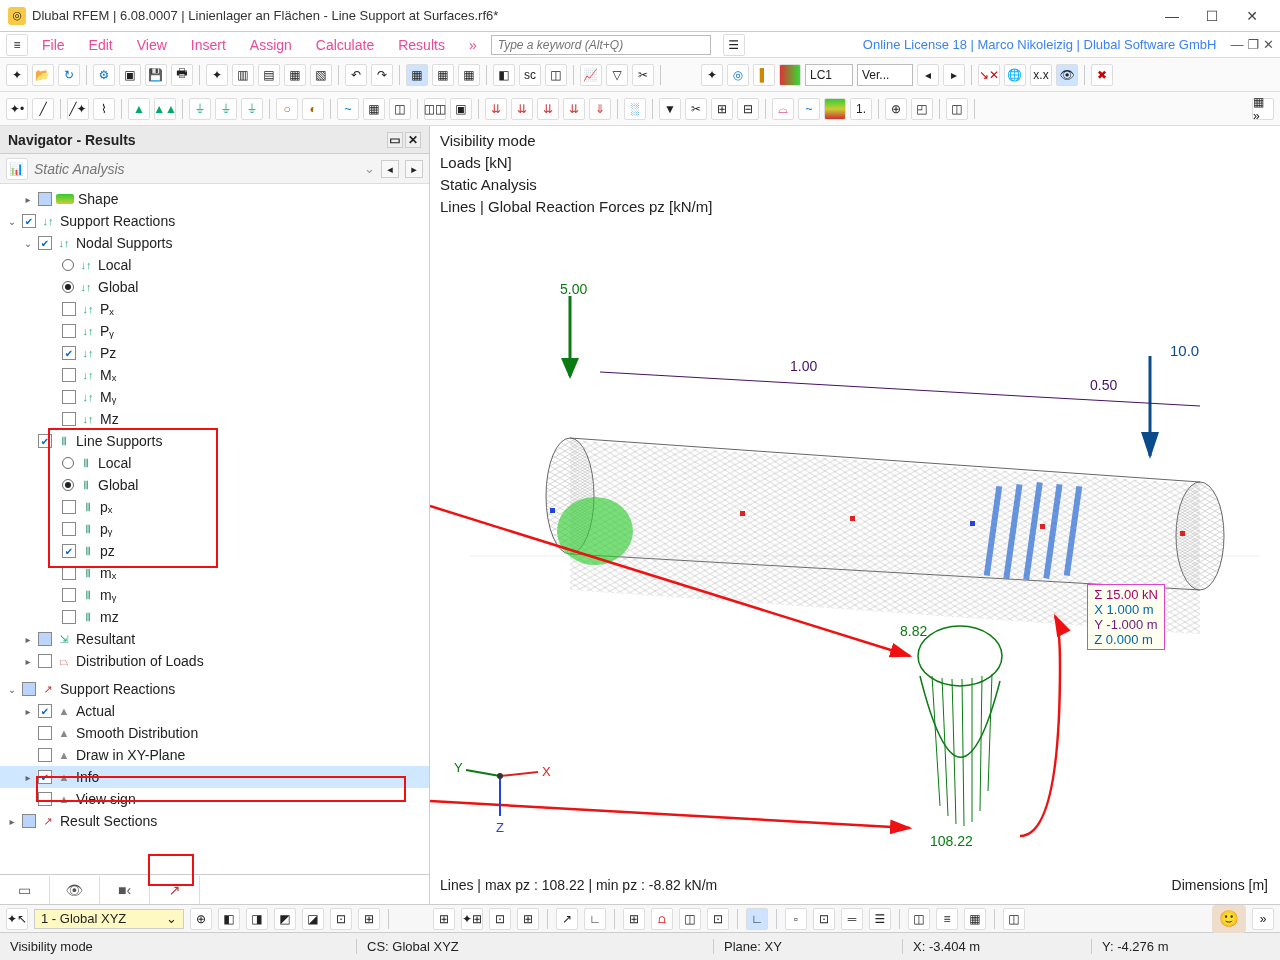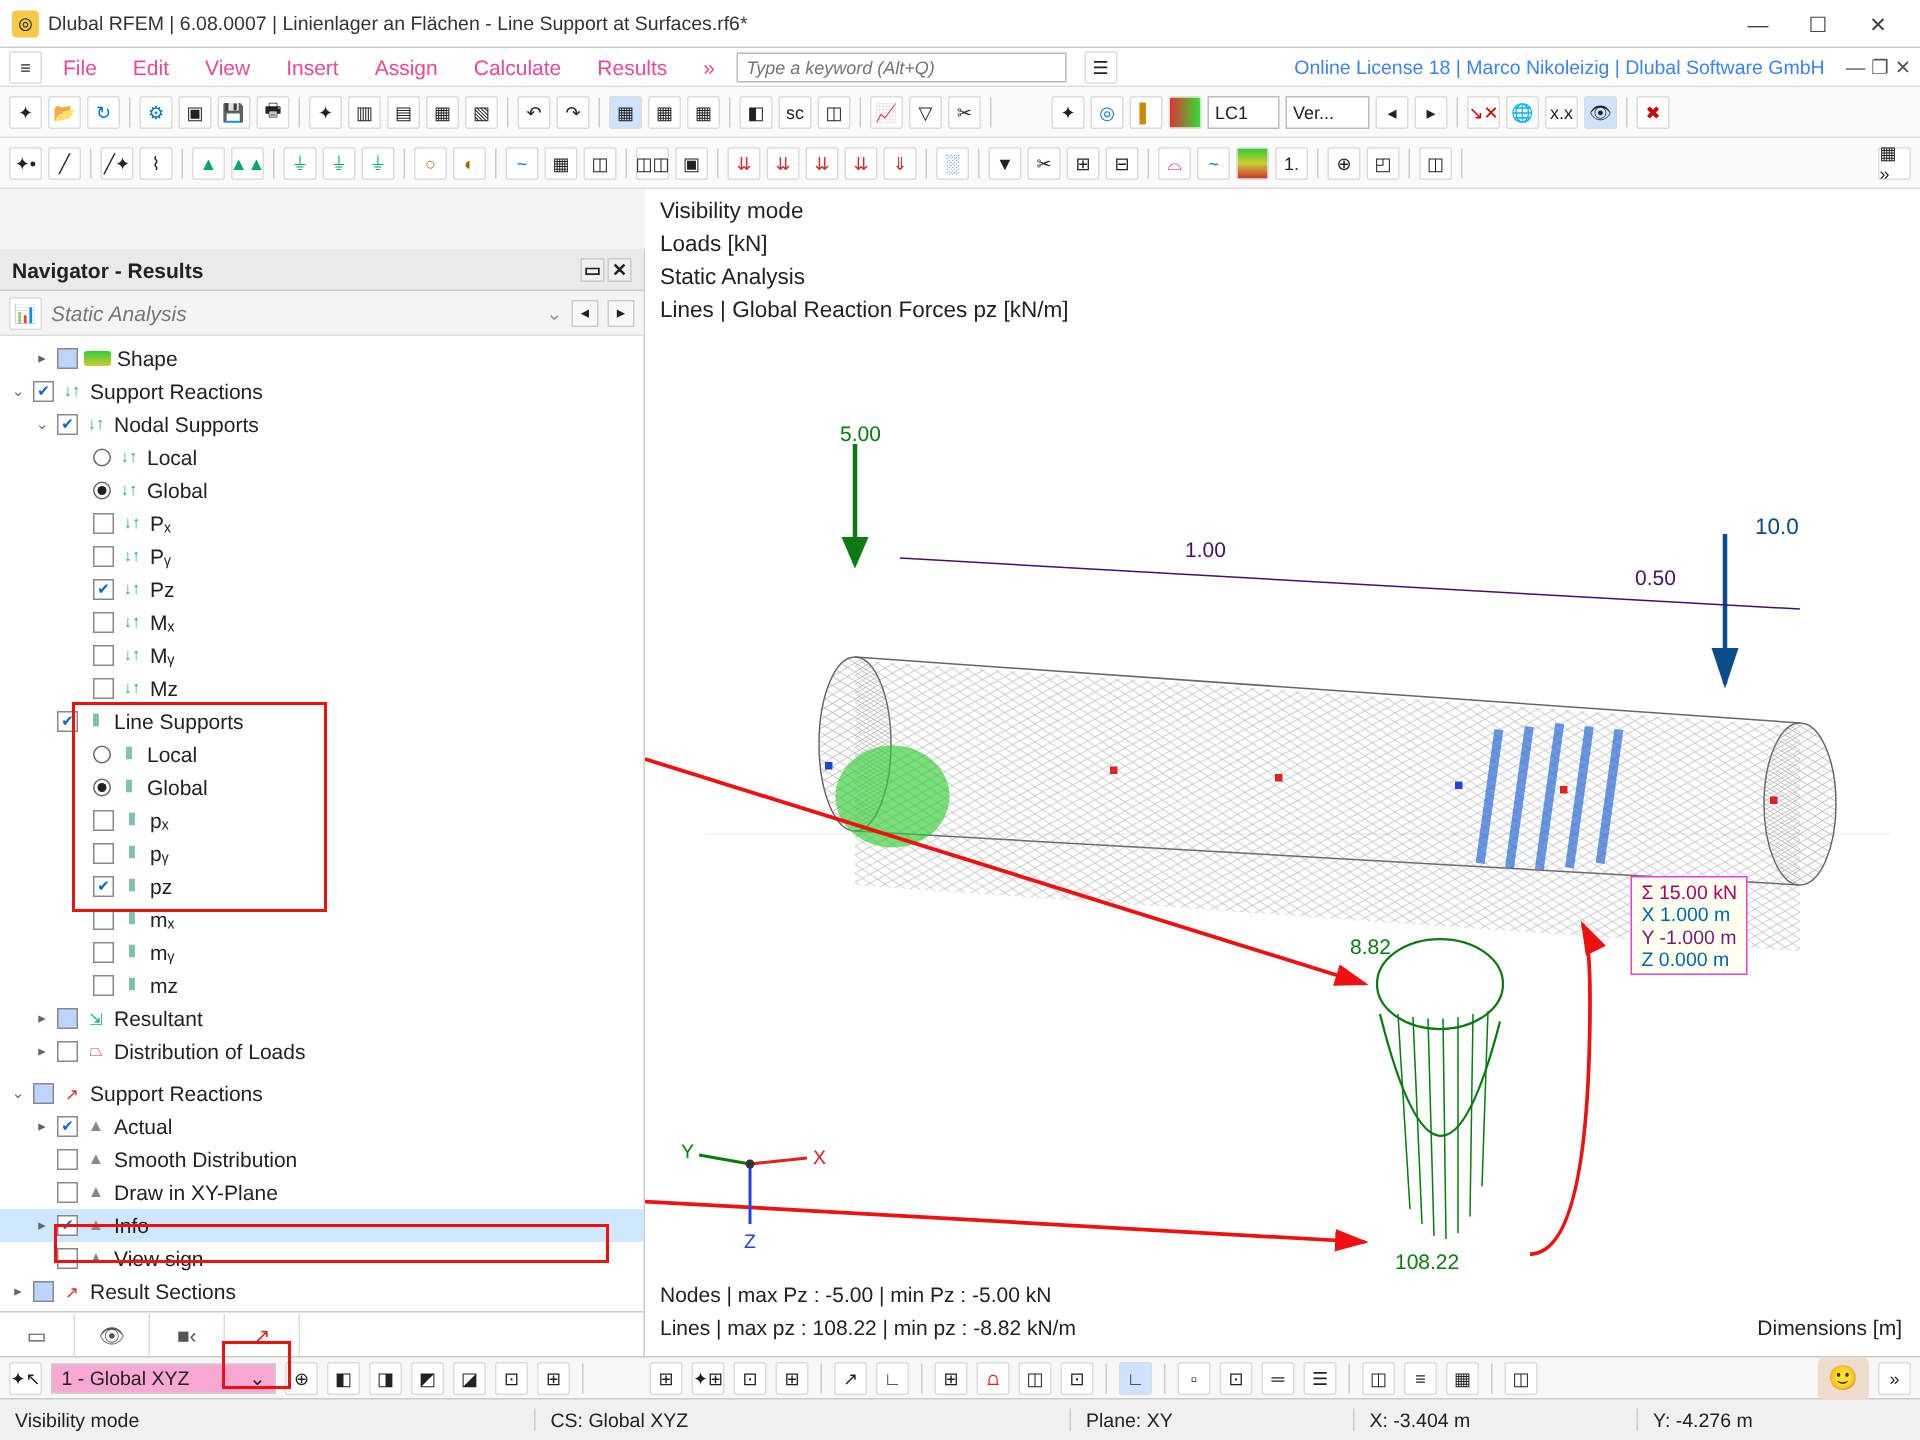--- a/index.html
+++ b/index.html
@@ -12,21 +12,21 @@
   .menubar .mi { padding:2px 10px; font-size:14px; color:#ec4899; }
   .menubar .kw { flex:0 0 220px; }
   .menubar .kw input { width:100%; height:20px; border:1px solid #bbb; padding:0 6px; font-size:12px; color:#888; font-style:italic;}
   .menubar .lic { margin-left:auto; font-size:13px; color:#3b82f6; padding-right:4px;}
   .menubar .subwin { display:flex; gap:4px; color:#555; font-size:13px; margin-left:6px;}
   .toolbar { height:34px; background:#fafafa; border-bottom:1px solid #ddd; display:flex; align-items:center; padding:0 6px; gap:4px; overflow:hidden;}
   .tb-ico { width:22px; height:22px; background:#fff; border:1px solid #ddd; border-radius:2px; display:flex; align-items:center; justify-content:center; font-size:12px;}
   .tb-sep { width:1px; height:20px; background:#ccc; margin:0 2px;}
   .tb-combo { height:22px; border:1px solid #bbb; background:#fff; font-size:12px; padding:0 4px; display:flex; align-items:center;}
   .main { display:flex; height:calc(960px - 32px - 26px - 34px - 34px - 28px - 28px);}
-  .nav { width:430px; background:#fff; border-right:1px solid #ccc; display:flex; flex-direction:column;margin-top:40px;}
+  .nav { width:430px; background:#fff; border-right:1px solid #ccc; display:flex; flex-direction:column;}
   .nav-head { height:28px; background:#eaeaea; display:flex; align-items:center; padding:0 8px; font-weight:600; font-size:14px; border-bottom:1px solid #ccc;}
   .nav-head .pb { margin-left:auto; display:flex; gap:2px;}
   .nav-head .pb span { width:16px;height:16px; text-align:center; font-size:12px; background:#f0f0f0; border:1px solid #ccc;}
   .nav-sub { height:30px; display:flex; align-items:center; padding:0 6px; background:#f4f4f4; border-bottom:1px solid #ddd; gap:6px;}
   .nav-sub .sel { flex:1; color:#777; font-size:14px; font-style:italic;}
   .nav-sub .arr { width:18px;height:18px; border:1px solid #ccc; background:#f8f8f8; text-align:center; font-size:11px; line-height:16px;}
   .tree { flex:1; overflow:auto; padding:4px 0; font-size:14px;}
   .trow { display:flex; align-items:center; height:22px; padding-left:6px; gap:4px; white-space:nowrap;}
   .trow.sel { background:#cfe8ff; }
   .trow .tri { width:12px; text-align:center; color:#666; font-size:10px;}
@@ -478,30 +478,29 @@
     </svg>
 
     <div class="legend">
       <div class="l1">Σ  15.00  kN</div>
       <div class="lb">X   1.000   m</div>
       <div class="ly">Y  -1.000   m</div>
       <div class="lb">Z   0.000   m</div>
     </div>
 
     <div class="vp-text" style="left:10px; bottom:8px; font-size:14px;">
-      <div>Nodes | max Pz : -5.00 | min Pz : -5.00 kN</div>
       <div>Lines | max pz : 108.22 | min pz : -8.82 kN/m</div>
     </div>
     <div class="vp-text" style="right:12px; bottom:8px; font-size:14px;">Dimensions [m]</div>
   </div>
 </div>
 
 <div class="statusrow">
   <span class="tb-ico">✦↖</span>
-  <span class="pill" style="background:#f9a8d4;flex:0 0 150px">
+  <span class="pill" style="background:#fef9c3;flex:0 0 150px">
       <span>1 - Global XYZ</span>
       <span style="margin-left:auto">⌄</span>
     </span>
   <span class="tb-ico">⊕</span>
   <span class="tb-ico">◧</span>
   <span class="tb-ico">◨</span>
   <span class="tb-ico">◩</span>
   <span class="tb-ico">◪</span>
   <span class="tb-ico">⊡</span>
   <span class="tb-ico">⊞</span>

